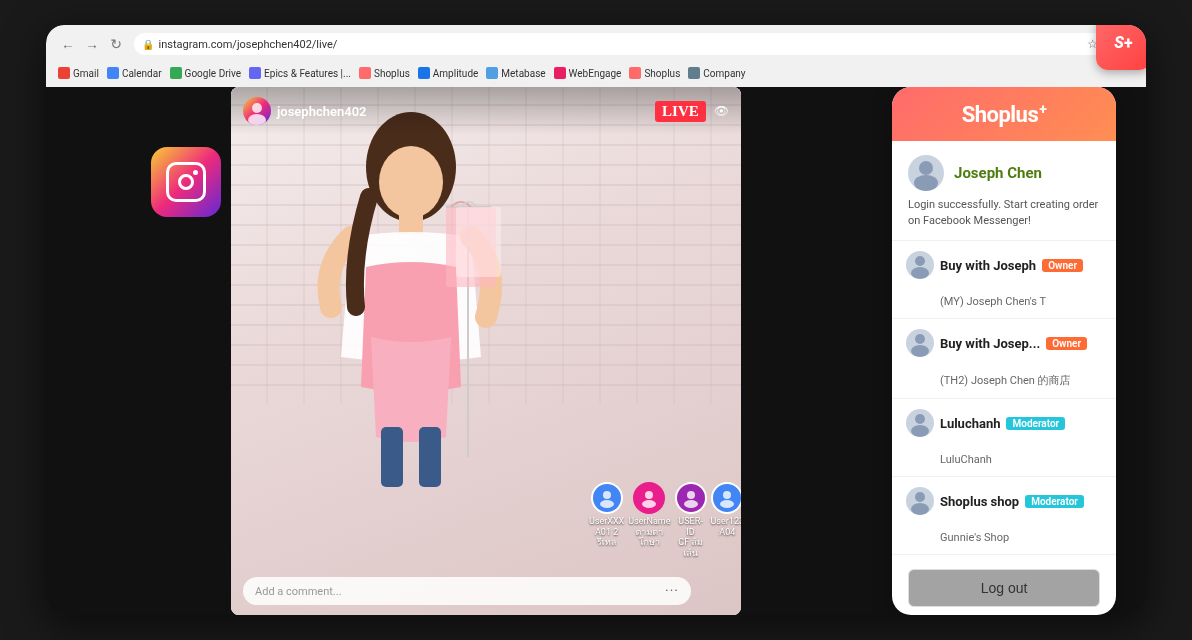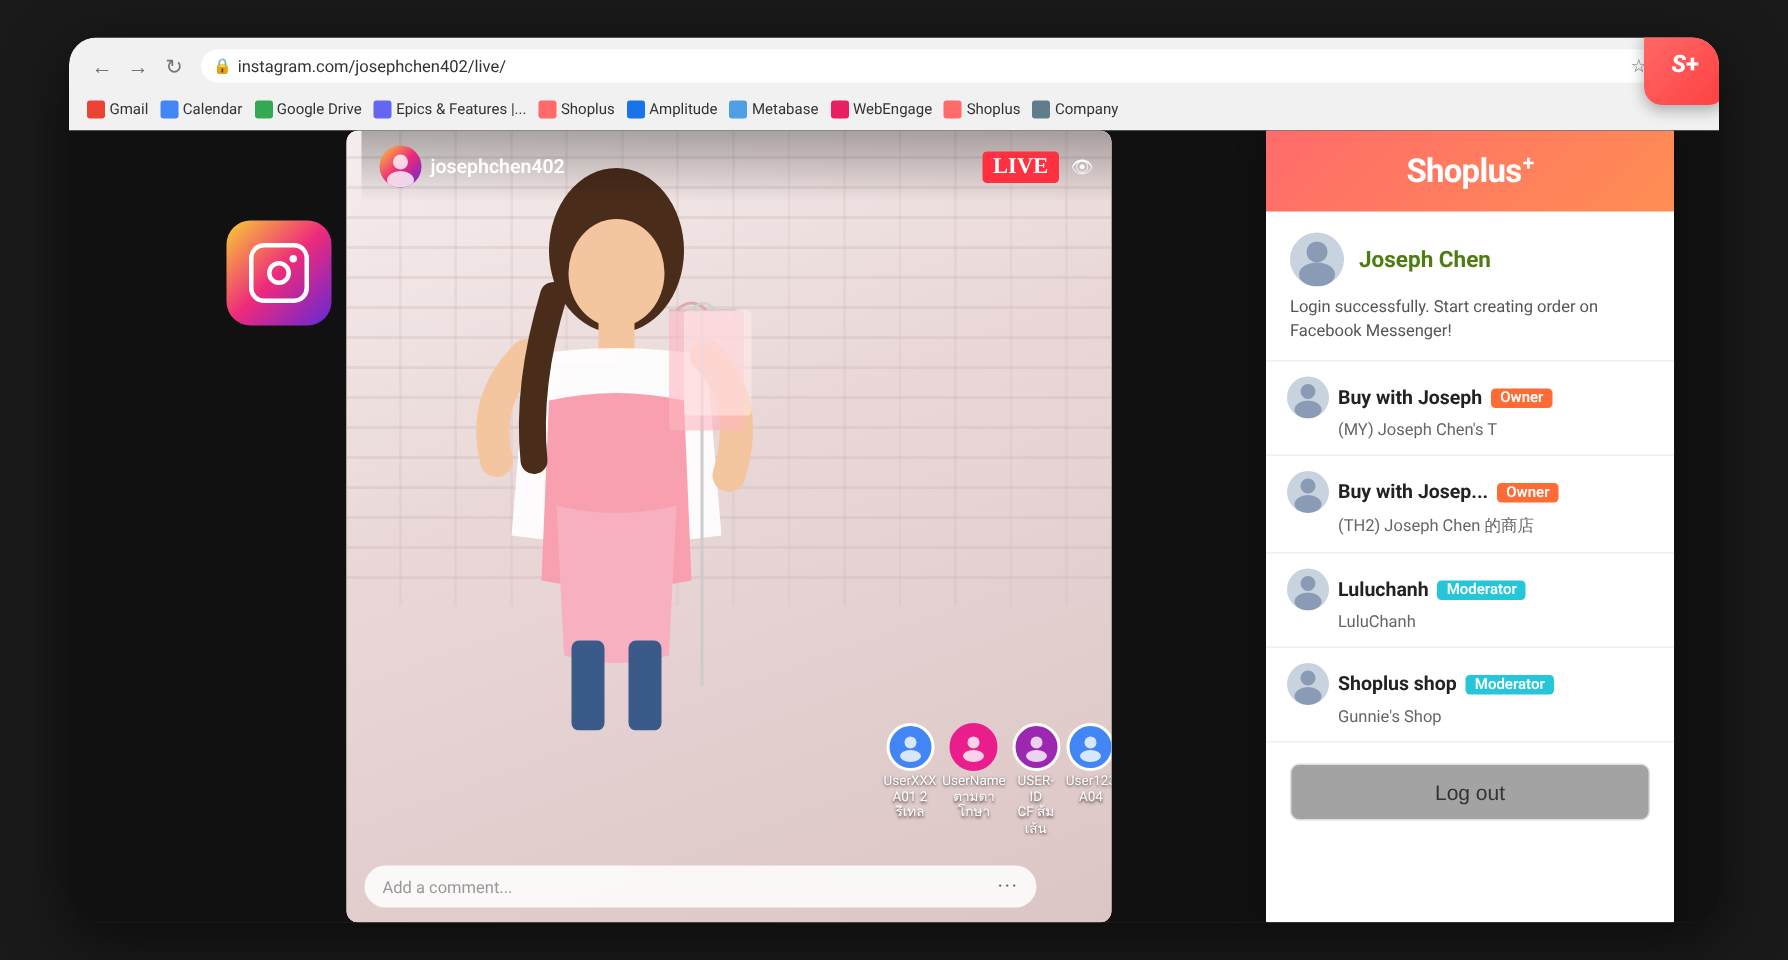--- a/index.html
+++ b/index.html
@@ -194,21 +194,21 @@
       width: 510px;
       height: 100%;
       background: white;
       border-radius: 8px;
       overflow: hidden;
     }
 
     .stream-header {
       position: absolute;
       top: 0;
-      left: 10px;
+      left: 0;
       right: 0;
       z-index: 5;
       display: flex;
       align-items: center;
       padding: 10px 12px;
       background: linear-gradient(to bottom, rgba(0,0,0,0.3), transparent);
     }
 
     .stream-user-avatar {
       width: 28px;
@@ -354,24 +354,24 @@
       color: #666;
       font-size: 14px;
       letter-spacing: 1px;
     }
 
     
     .shoplus-panel {
       position: absolute;
       right: 30px;
       top: 0;
-      width: 272px;
+      width: 224px;
       height: 100%;
       background: white;
-      border-radius: 1px;
+      border-radius: 19px;
       overflow: hidden;
       box-shadow: 0 4px 20px rgba(0,0,0,0.3);
       z-index: 20;
     }
 
     .shoplus-header {
       background: linear-gradient(135deg, #ff6b6b, #ff8e53);
       padding: 14px 16px;
       display: flex;
       align-items: center;
@@ -433,21 +433,21 @@
       color: #555;
       line-height: 1.4;
     }
 
     
     .store-item {
       padding: 10px 14px;
       border-bottom: 1px solid #f0f0f0;
       display: flex;
       flex-direction: column;
-      gap: 1px;
+      gap: 16px;
     }
 
     .store-item-header {
       display: flex;
       align-items: center;
       gap: 6px;
     }
 
     .store-avatar {
       width: 28px;

